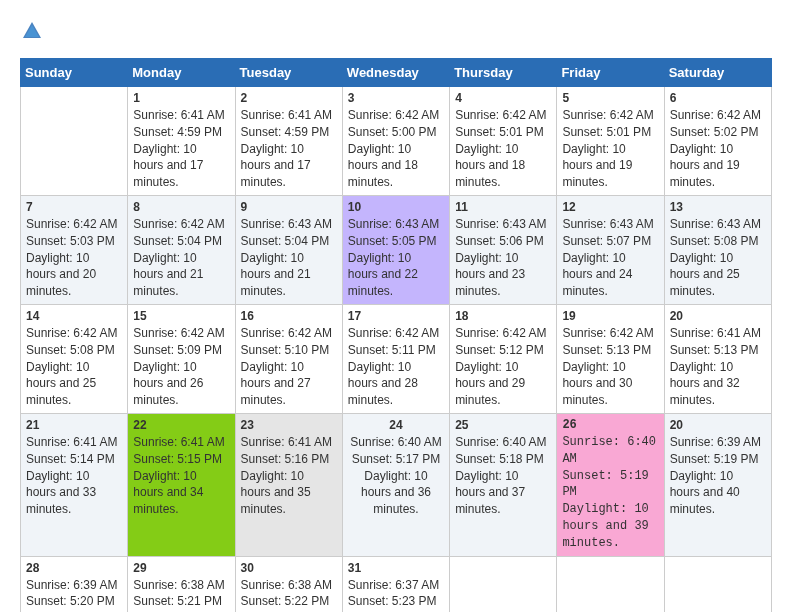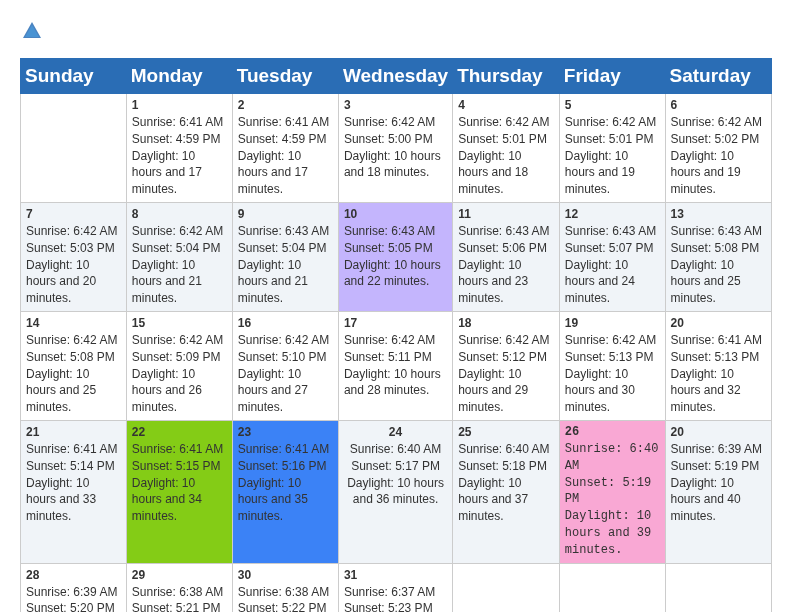--- a/index.html
+++ b/index.html
@@ -36,21 +36,21 @@
     table {
       width: 100%;
       border-collapse: collapse;
       font-size: 11px;
     }
     thead tr th {
       background-color: #2a6db5;
       color: #fff;
       padding: 6px 4px;
       text-align: left;
-      font-size: 19px;
+      font-size: 13px;
       font-weight: bold;
       border: 1px solid #2a6db5;
     }
     tbody tr td {
       border: 1px solid #ccc;
       padding: 4px 5px;
       vertical-align: top;
       width: calc(100% / 7);
       background: #fff;
     }
@@ -151,21 +151,21 @@
         <td><span class="day-num">19</span>
         <span class="cell-text">Sunrise: 6:42 AM<br>Sunset: 5:13 PM<br>Daylight: 10 hours and 30 minutes.</span></td>
         <td><span class="day-num">20</span>
         <span class="cell-text">Sunrise: 6:41 AM<br>Sunset: 5:13 PM<br>Daylight: 10 hours and 32 minutes.</span></td>
       </tr>
       <tr>
         <td style="background: rgb(240, 244, 248); margin-top: 8px;"><span class="day-num">21</span>
         <span class="cell-text">Sunrise: 6:41 AM<br>Sunset: 5:14 PM<br>Daylight: 10 hours and 33 minutes.</span></td>
         <td style="background: #84cc16;"><span class="day-num">22</span>
         <span class="cell-text">Sunrise: 6:41 AM<br>Sunset: 5:15 PM<br>Daylight: 10 hours and 34 minutes.</span></td>
-        <td style="background: #3b82f6;"><span class="day-num">23</span>
+        <td style="background: #e5e5e5;"><span class="day-num">23</span>
         <span class="cell-text">Sunrise: 6:41 AM<br>Sunset: 5:16 PM<br>Daylight: 10 hours and 35 minutes.</span></td>
         <td style="background: rgb(240, 244, 248); text-align: center;"><span class="day-num">24</span>
         <span class="cell-text">Sunrise: 6:40 AM<br>Sunset: 5:17 PM<br>Daylight: 10 hours and 36 minutes.</span></td>
         <td style="background: rgb(240, 244, 248);"><span class="day-num">25</span>
         <span class="cell-text">Sunrise: 6:40 AM<br>Sunset: 5:18 PM<br>Daylight: 10 hours and 37 minutes.</span></td>
         <td style="background: #f9a8d4; font-family: Liberation Mono, monospace;"><span class="day-num">26</span>
         <span class="cell-text">Sunrise: 6:40 AM<br>Sunset: 5:19 PM<br>Daylight: 10 hours and 39 minutes.</span></td>
         <td style="background: rgb(240, 244, 248);"><span class="day-num">20</span>
         <span class="cell-text">Sunrise: 6:39 AM<br>Sunset: 5:19 PM<br>Daylight: 10 hours and 40 minutes.</span></td>
       </tr>

